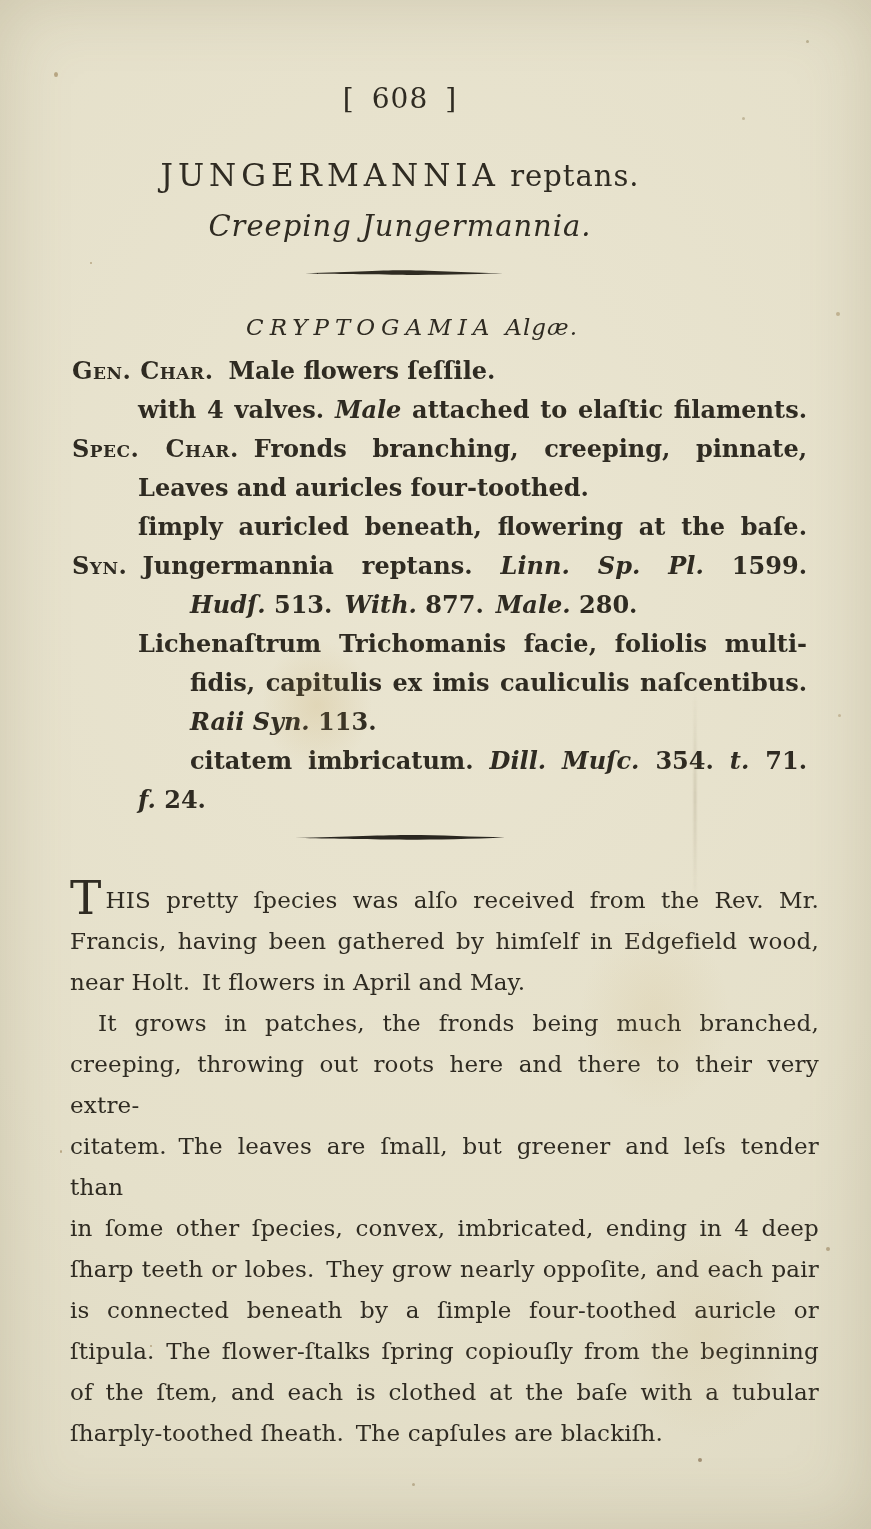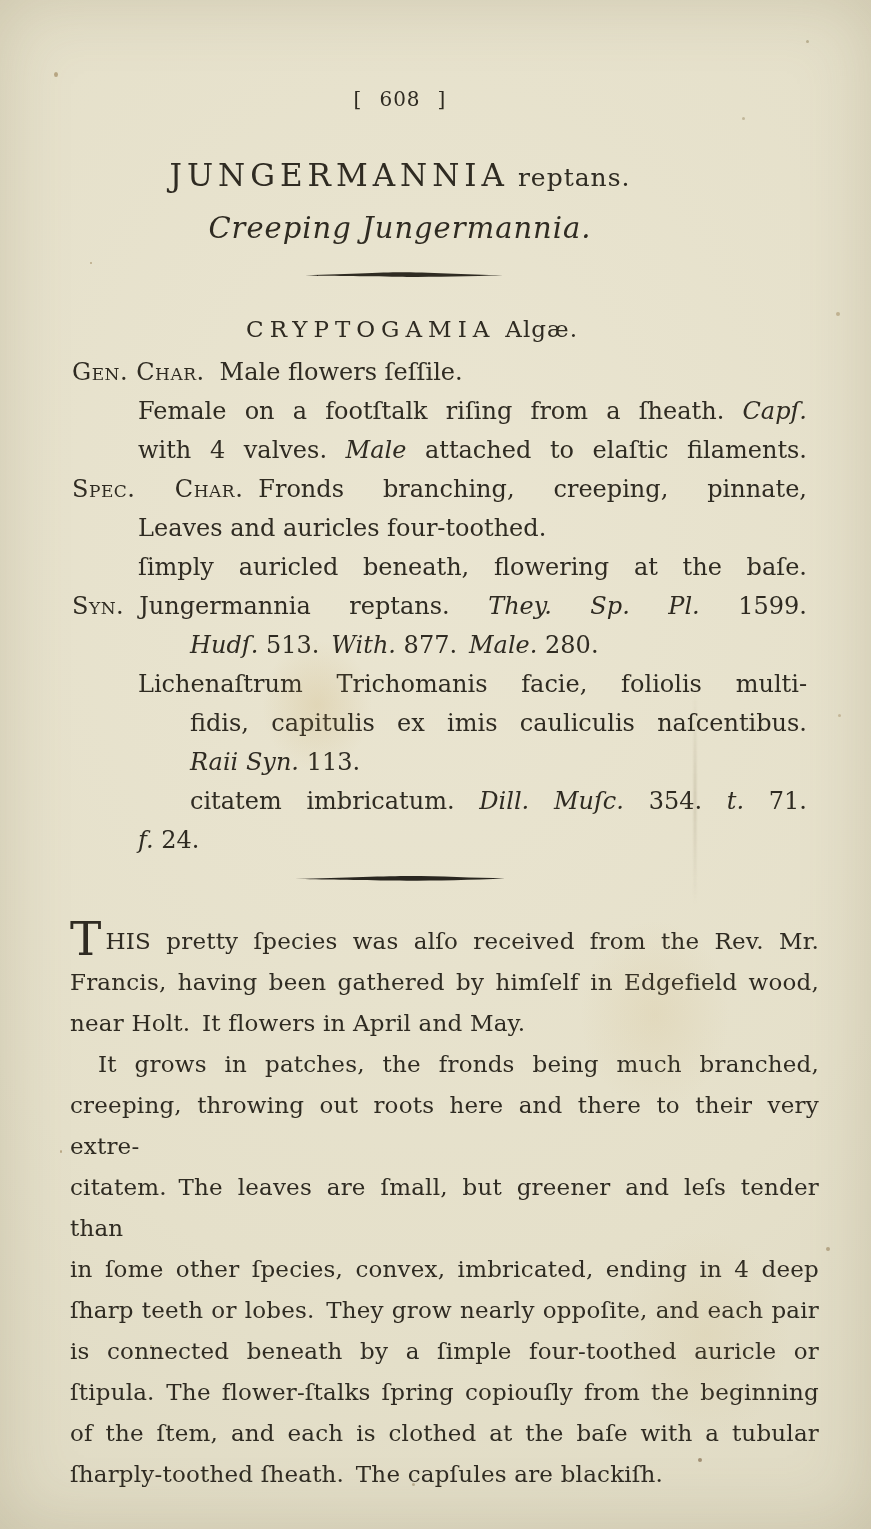--- a/index.html
+++ b/index.html
@@ -28,34 +28,34 @@
   .sp10{left:60px;top:1150px;width:2px;height:3px;}
   .sp12{left:150px;top:1345px;width:2px;height:2px;}
   .stain{position:absolute;border-radius:50%;pointer-events:none;}
   .st1{left:262px;top:640px;width:110px;height:130px;background:radial-gradient(closest-side,rgba(193,160,88,.20),rgba(193,160,88,0));}
   .st2{left:580px;top:920px;width:150px;height:190px;background:radial-gradient(closest-side,rgba(193,160,88,.12),rgba(193,160,88,0));}
   .st3{left:620px;top:1230px;width:170px;height:210px;background:radial-gradient(closest-side,rgba(193,160,88,.10),rgba(193,160,88,0));}
   .crease{position:absolute;left:694px;top:690px;width:2px;height:215px;
     background:linear-gradient(rgba(125,112,80,0),rgba(125,112,80,.28),rgba(125,112,80,0));filter:blur(1px);}
   
   .centered{width:800px;text-align:center;}
-  .pagenum{margin-top:84px;font-size:20px;line-height:30px;letter-spacing:1px;}
+  .pagenum{margin-top:84px;font-size:28px;line-height:30px;letter-spacing:1px;}
   .pagenum .bracket{margin:0 17px;}
   .title{margin:44px 0 0;font-weight:normal;font-size:31px;line-height:34px;}
   .title .genus{letter-spacing:5px;}
-  .title .speciesname{font-size:25px;letter-spacing:1px;}
+  .title .speciesname{font-size:29px;letter-spacing:1px;}
   .subtitle{margin-top:16px;font-style:italic;font-size:29px;line-height:34px;letter-spacing:1px;}
   .rulewrap{width:800px;text-align:center;}
   .rule1{margin-top:26px;}
   .rule2{margin-top:14px;}
-  .classline{margin-top:30px;font-size:23px;line-height:32px;padding-left:24px;}
+  .classline{margin-top:30px;font-style:italic;font-size:23px;line-height:32px;padding-left:24px;}
   .classline .classname{letter-spacing:6px;}
   .classline .ordername{letter-spacing:1px;margin-left:10px;}
   
-  .ref{margin-top:8px;padding:0 64px 0 72px;font-size:24px;line-height:39px;}
+  .ref{margin-top:8px;padding:0 64px 0 72px;font-size:24px;line-height:39px;font-weight:bold;}
   .ln{white-space:normal;}
   .ind1{padding-left:66px;}
   .ind2{padding-left:118px;}
   .just{text-align:justify;text-align-last:justify;}
   .lbl{font-variant:small-caps;letter-spacing:.5px;margin-right:15px;}
   .it{font-style:italic;}
   
   .bodytext{margin-top:34px;padding:0 52px 0 70px;font-size:23px;line-height:41px;letter-spacing:.2px;}
   .bln{white-space:normal;}
   .fi{text-indent:28px;}
@@ -89,28 +89,27 @@
     <div class="rulewrap">
       <svg class="rule1" width="208" height="8" viewBox="0 0 208 8">
           <path d="M1,4.6 C45,3.2 88,1.2 104,1.2 C130,1.2 170,3.4 207,4.2 C170,5.4 120,6.2 96,5.8 C62,5.4 24,5 1,4.6 Z" fill="#2f2b22"></path>
         </svg>
     </div>
     <div class="classline"><span class="classname">CRYPTOGAMIA</span><span class="ordername">Algæ.</span></div>
   </header>
 
   <section class="ref">
     <div class="ln"><span class="lbl">Gen. Char.</span><span>Male flowers ſeſſile.</span></div>
-    <div class="ln ind1 just"><span>Female on a footſtalk riſing from a ſheath. </span><span class="it">Capſ.</span></div>
     <div class="ln ind1 just"><span>with 4 valves. </span><span class="it">Male </span><span>attached to elaſtic filaments.</span></div>
 
     <div class="ln just"><span class="lbl">Spec. Char.</span><span>Fronds branching, creeping, pinnate,</span></div>
     <div class="ln ind1"><span>Leaves and auricles four-toothed.</span></div>
     <div class="ln ind1 just"><span>ſimply auricled beneath, flowering at the baſe.</span></div>
 
-    <div class="ln just"><span class="lbl">Syn.</span><span>Jungermannia reptans. </span><span class="it">They. Sp. Pl. </span><span>1599.</span></div>
+    <div class="ln just"><span class="lbl">Syn.</span><span>Jungermannia reptans. </span><span class="it">Linn. Sp. Pl. </span><span>1599.</span></div>
     <div class="ln ind2"><span class="it">Hudſ. </span><span>513. </span><span class="it">With. </span><span>877. </span><span class="it">Male. </span><span>280.</span></div>
     <div class="ln ind1 just"><span>Lichenaſtrum Trichomanis facie, foliolis multi-</span></div>
     <div class="ln ind2 just"><span>fidis, capitulis ex imis cauliculis naſcentibus.</span></div>
     <div class="ln ind2"><span class="it">Raii Syn. </span><span>113.</span></div>
     <div class="ln ind2 just"><span>citatem imbricatum. </span><span class="it">Dill. Muſc. </span><span>354. </span><span class="it">t. </span><span>71.</span></div>
     <div class="ln ind1"><span class="it">f. </span><span>24.</span></div>
   </section>
 
   <div class="rulewrap">
     <svg class="rule2" width="212" height="9" viewBox="0 0 212 9">

